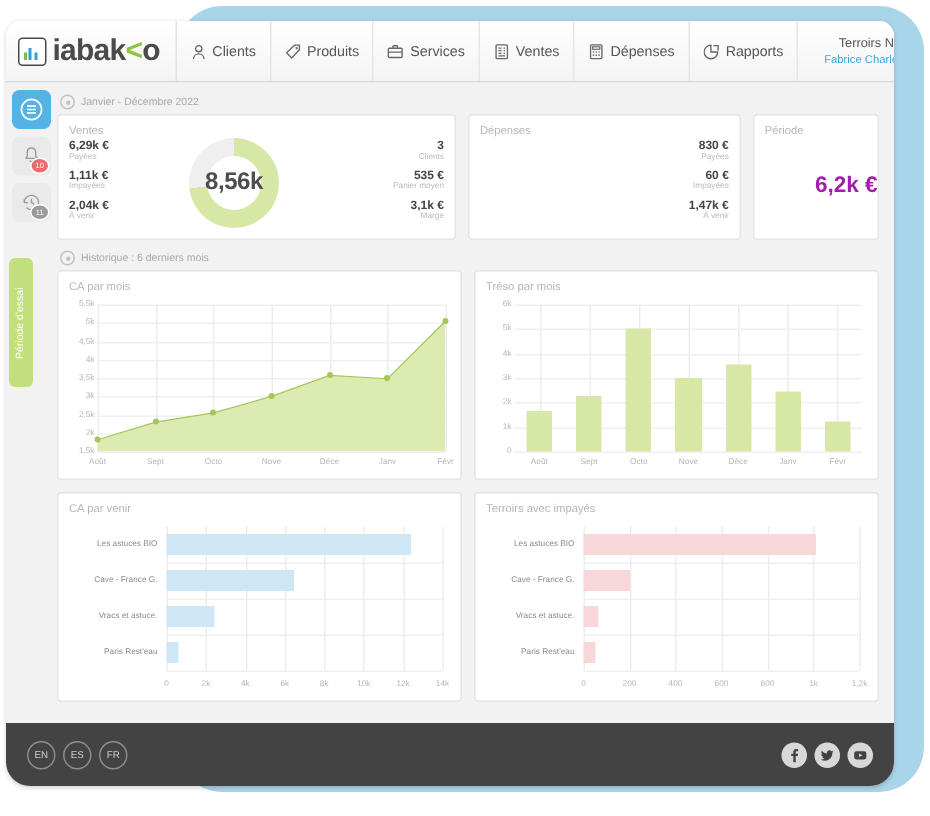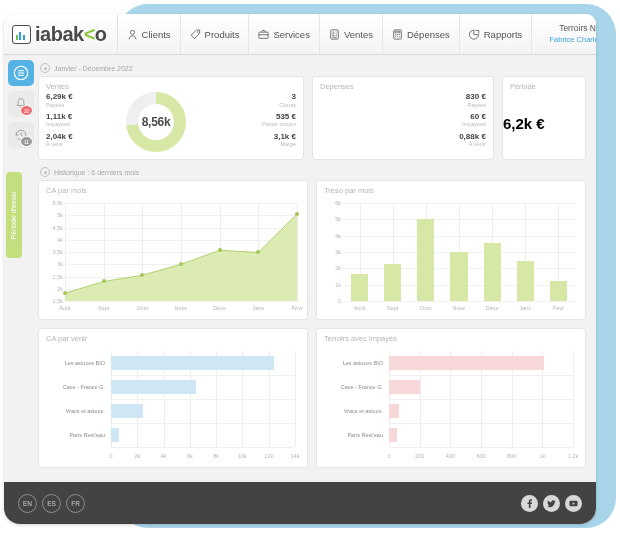--- a/index.html
+++ b/index.html
@@ -95,25 +95,25 @@
   .kpi-right{width:62px;text-align:right;margin-left:auto;}
   .kpi-item{margin-bottom:4px;}
   .kpi-val{font-size:8px;font-weight:bold;color:#444;line-height:1.15;}
   .kpi-lbl{font-size:5.5px;color:#b9b9b9;line-height:1.2;}
 
   .donut{position:relative;border-radius:50%;}
   .donut .hole{
     position:absolute;border-radius:50%;background:#fff;
     display:flex;align-items:center;justify-content:center;
   }
-  .donut .hole span{font-size:12px;font-weight:bold;color:#4d4d4d;letter-spacing:-.3px;}
+  .donut .hole span{font-size:16px;font-weight:bold;color:#4d4d4d;letter-spacing:-.3px;}
 
   .res-val{
-    position:absolute;left:0;right:0;top:38px;text-align:left;
-    font-size:15px;font-weight:bold;color:#000000;
+    position:absolute;left:0;right:0;top:38px;text-align:right;
+    font-size:15px;font-weight:bold;color:#a21caf;
   }
 
   
   .card-chart{width:272px;height:140px;}
   .chart-area{position:absolute;left:0;top:18px;right:0;bottom:0;}
 
   .axis-y{position:absolute;left:0;top:0;width:26px;height:100%;}
   .axis-y div{
     position:absolute;right:2px;font-size:5.5px;color:#b5b5b5;
     transform:translateY(-50%);white-space:nowrap;
@@ -331,21 +331,21 @@
             <div class="kpi-right">
               <div class="kpi-item">
                 <div class="kpi-val">830 €</div>
                 <div class="kpi-lbl">Payées</div>
               </div>
               <div class="kpi-item">
                 <div class="kpi-val">60 €</div>
                 <div class="kpi-lbl">Impayées</div>
               </div>
               <div class="kpi-item">
-                <div class="kpi-val">0,88k €</div>
+                <div class="kpi-val">1,47k €</div>
                 <div class="kpi-lbl">À venir</div>
               </div>
             </div>
           </div>
         </div>
 
         <div class="card card-res">
           <div class="card-title">Période</div>
           <div class="res-val">6,2k €</div>
         </div>

